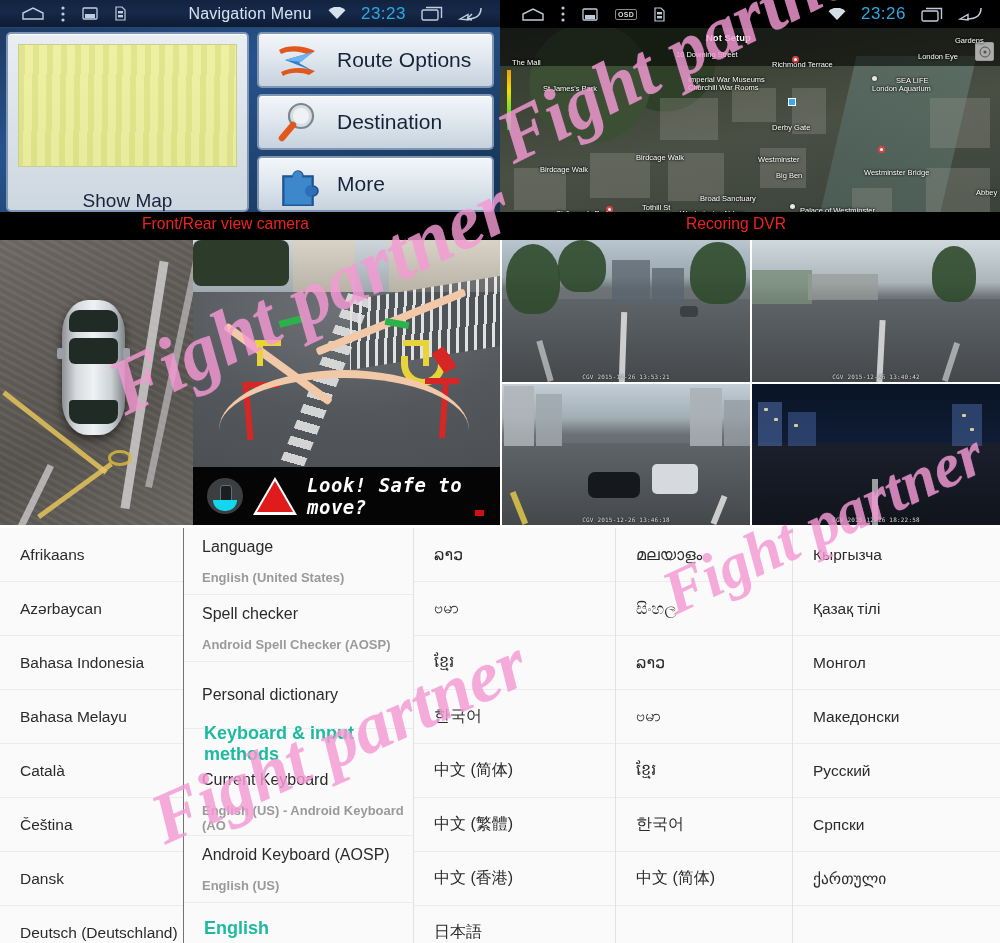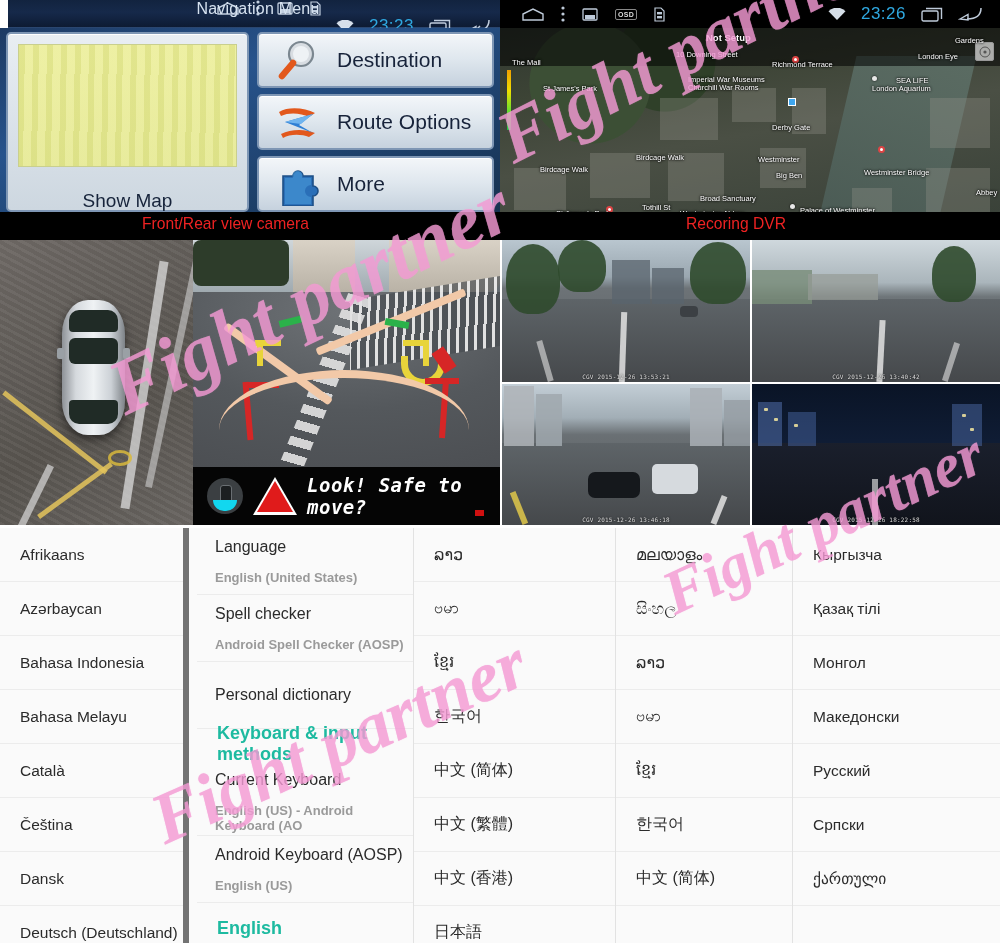--- a/index.html
+++ b/index.html
@@ -10,24 +10,23 @@
   }
   .page { position: relative; width: 1000px; height: 943px; }
 
   
   .statusbar {
     position: absolute; top: 0; height: 28px; width: 500px;
     display: flex; align-items: center;
     color: #c9d6e6; font-size: 15px;
   }
   .statusbar.left {
-    left: 8px;
+    left: 0;
     background: linear-gradient(180deg,#12233f 0%,#16294a 45%,#0d1b33 100%);
     border-bottom: 1px solid #2a4670;
-    flex-direction: column;
   }
   .statusbar.right { left: 500px; background: #000; }
   .sb-icons { display: flex; align-items: center; gap: 17px; padding-left: 22px; }
   .sb-ic { display: inline-flex; align-items: center; justify-content: center; opacity: .92; }
   .sb-title {
     position: absolute; left: 0; right: 0; text-align: center;
     font-size: 16px; color: #d6e2f0; letter-spacing: .2px; pointer-events: none;
   }
   .sb-right { margin-left: auto; display: flex; align-items: center; gap: 15px; padding-right: 18px; }
   .sb-clock { color: #2fa8e0; font-size: 17px; letter-spacing: .5px; }
@@ -168,21 +167,21 @@
   .dvr-lane { position:absolute; bottom:0; width:6px; background:#e3e3e3; opacity:.85; }
   .dvr-bldg { position:absolute; background: rgba(90,100,110,.75); }
   .dvr-tree { position:absolute; background:#2f4a2c; border-radius:50% 50% 40% 40%; opacity:.9; }
   .dvr-light { position:absolute; background:#f5e7a0; border-radius:1px; opacity:.85; }
   .dvr-car { position:absolute; border-radius:4px; }
 
   
   .bottom { position: absolute; left: 0; top: 528px; width: 1000px; height: 415px; background: #701a75; display: flex; }
   .col { position: relative; height: 415px; overflow: hidden; background: #fafafa; }
   .col.c-lang-left   { width: 183px; }
-  .col.c-settings    { width: 230px; border-left: 6px solid #737373; padding-left: 8px; }
+  .col.c-settings    { width: 230px; border-left: 1px solid #737373; }
   .col.c-asian1      { width: 202px; border-left: 1px solid #e2e2e2; }
   .col.c-asian2      { width: 177px; border-left: 1px solid #e2e2e2; }
   .col.c-cyr         { width: 208px; border-left: 1px solid #e2e2e2; }
 
   .li { height: 54px; display: flex; flex-direction: column; justify-content: center;
         border-bottom: 1px solid #ececec; padding-left: 20px; }
   .li-title { font-size: 15.5px; color: #2b2b2b; }
   .li-sub { font-size: 12.5px; color: #9a9a9a; margin-top: 14px; font-weight: bold; }
   .li-sec { height: 40px; display: flex; align-items: flex-end; padding: 0 0 4px 20px;
             font-size: 18px; font-weight: bold; color: #1dbaa0; }
@@ -316,42 +315,42 @@
     </div>
   </div>
 
   <div class="nav-panel">
     <div class="nav-inner">
       <div class="nav-map-card">
         <div class="nav-map-thumb"></div>
         <div class="nav-map-label">Show Map</div>
       </div>
       <div class="nav-buttons">
-
-        <div class="nav-btn">
-          <span class="nav-btn-icon">
-            <svg width="48" height="44" viewBox="0 0 48 44">
-              <circle cx="26" cy="16" r="12" fill="#d8dde2" stroke="#7b8790" stroke-width="2.2"></circle>
-              <circle cx="26" cy="16" r="8" fill="#eef2f5"></circle>
-              <path d="M18 25 L7 38" stroke="#e2581c" stroke-width="6.5" stroke-linecap="round"></path>
-            </svg>
-          </span>
-          <span class="nav-btn-label">Destination</span>
-        </div>
 
         <div class="nav-btn">
           <span class="nav-btn-icon">
             <svg width="48" height="44" viewBox="0 0 48 44">
               <path d="M4 12 C14 6 30 8 40 13 L34 17 C26 13 14 12 6 16 Z" fill="#e2581c"></path>
               <path d="M6 34 C16 29 30 29 40 33 L34 37 C26 34 15 34 8 38 Z" fill="#e2581c"></path>
               <path d="M10 22 L38 14 L24 25 L38 33 Z" fill="#2e7fd4"></path>
               <path d="M10 22 L38 14 L26 24 Z" fill="#6fb4ef"></path>
             </svg>
           </span>
           <span class="nav-btn-label">Route Options</span>
+        </div>
+
+        <div class="nav-btn">
+          <span class="nav-btn-icon">
+            <svg width="48" height="44" viewBox="0 0 48 44">
+              <circle cx="26" cy="16" r="12" fill="#d8dde2" stroke="#7b8790" stroke-width="2.2"></circle>
+              <circle cx="26" cy="16" r="8" fill="#eef2f5"></circle>
+              <path d="M18 25 L7 38" stroke="#e2581c" stroke-width="6.5" stroke-linecap="round"></path>
+            </svg>
+          </span>
+          <span class="nav-btn-label">Destination</span>
         </div>
 
         <div class="nav-btn">
           <span class="nav-btn-icon">
             <svg width="48" height="44" viewBox="0 0 48 44">
               <path d="M8 14 h10 a5 5 0 1 1 10 0 h10 v10 a5 5 0 1 1 0 10 v10 H8 Z" fill="#2a6fb8" stroke="#1d4f86" stroke-width="1.6"></path>
               <path d="M10 16 h8 a5 5 0 1 1 9 0 h9 v7 a6 6 0 0 0 0 12 v7 H10 Z" fill="#4b9ddb" opacity=".55"></path>
             </svg>
           </span>
           <span class="nav-btn-label">More</span>

